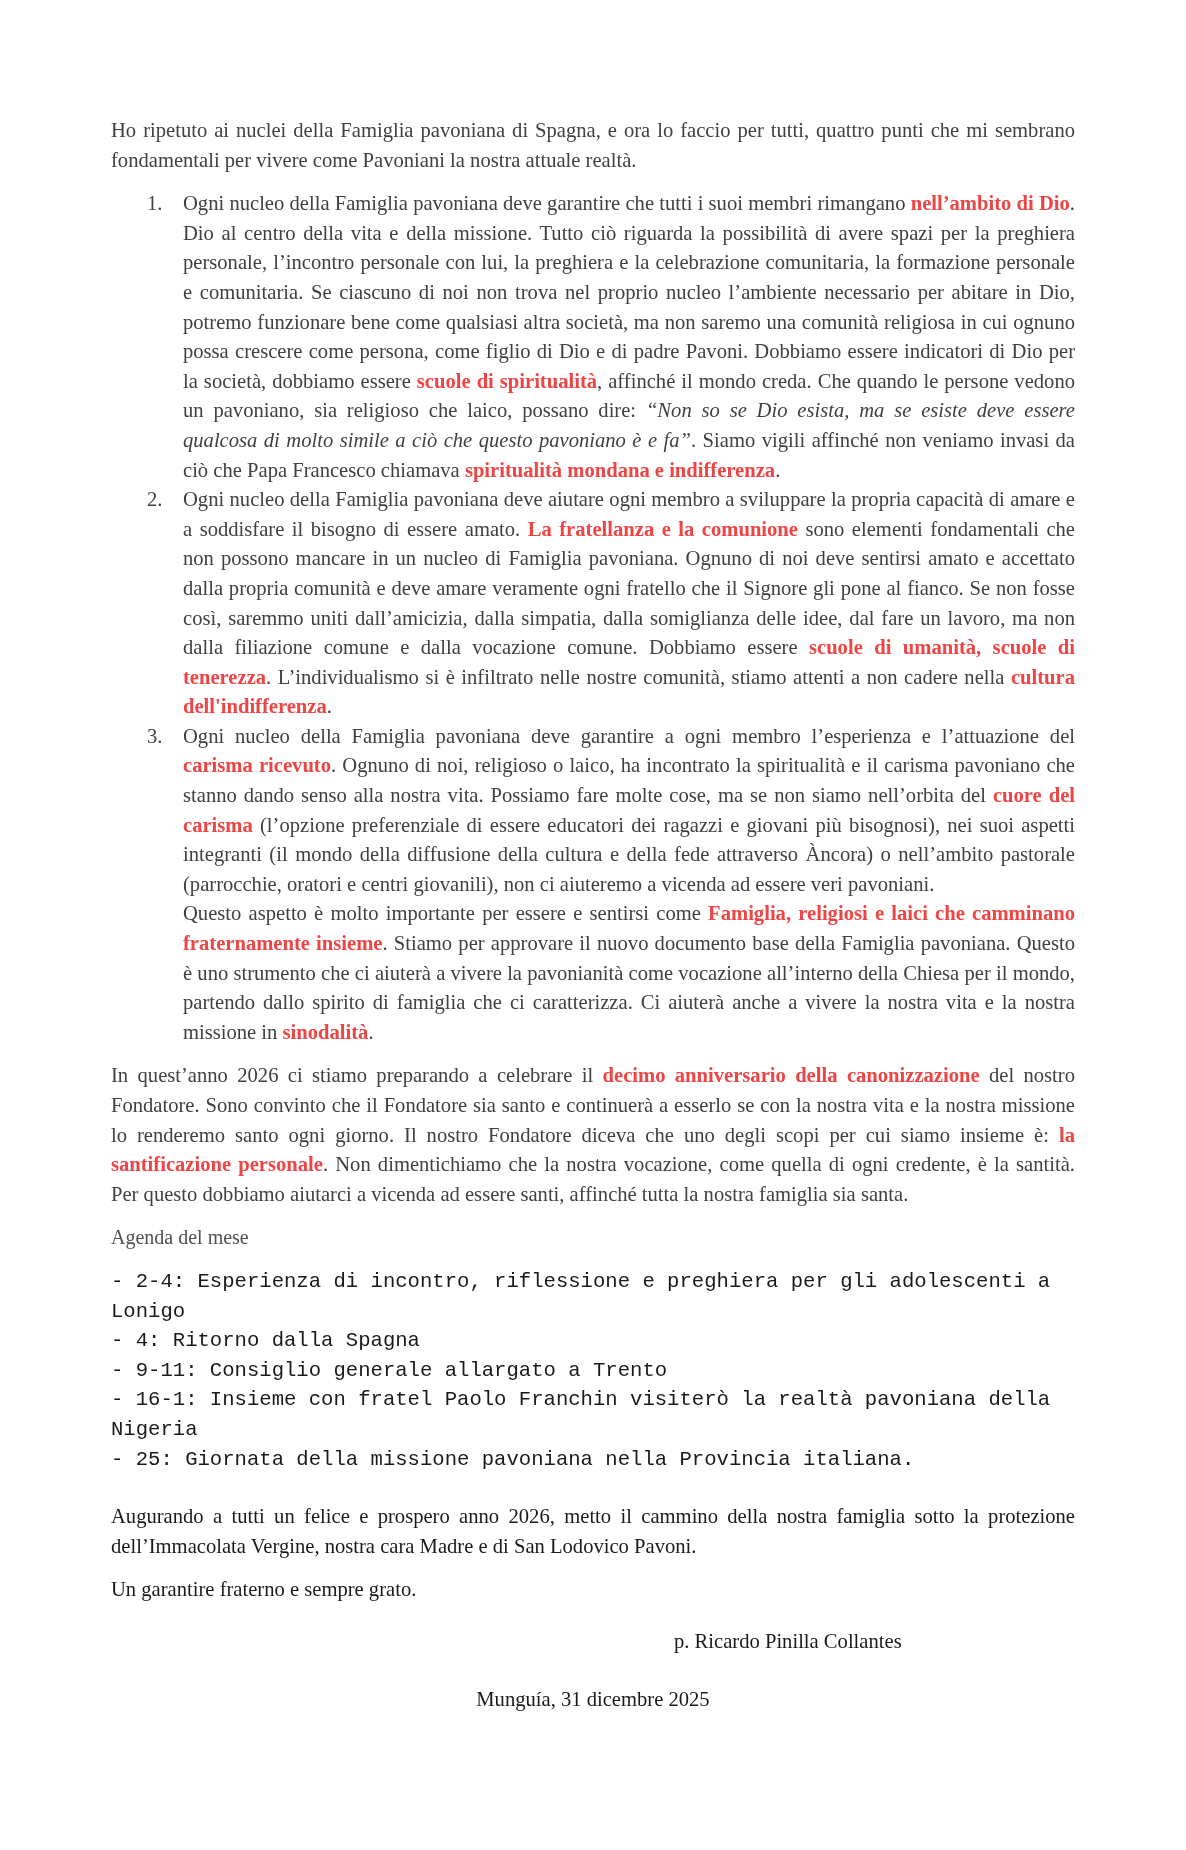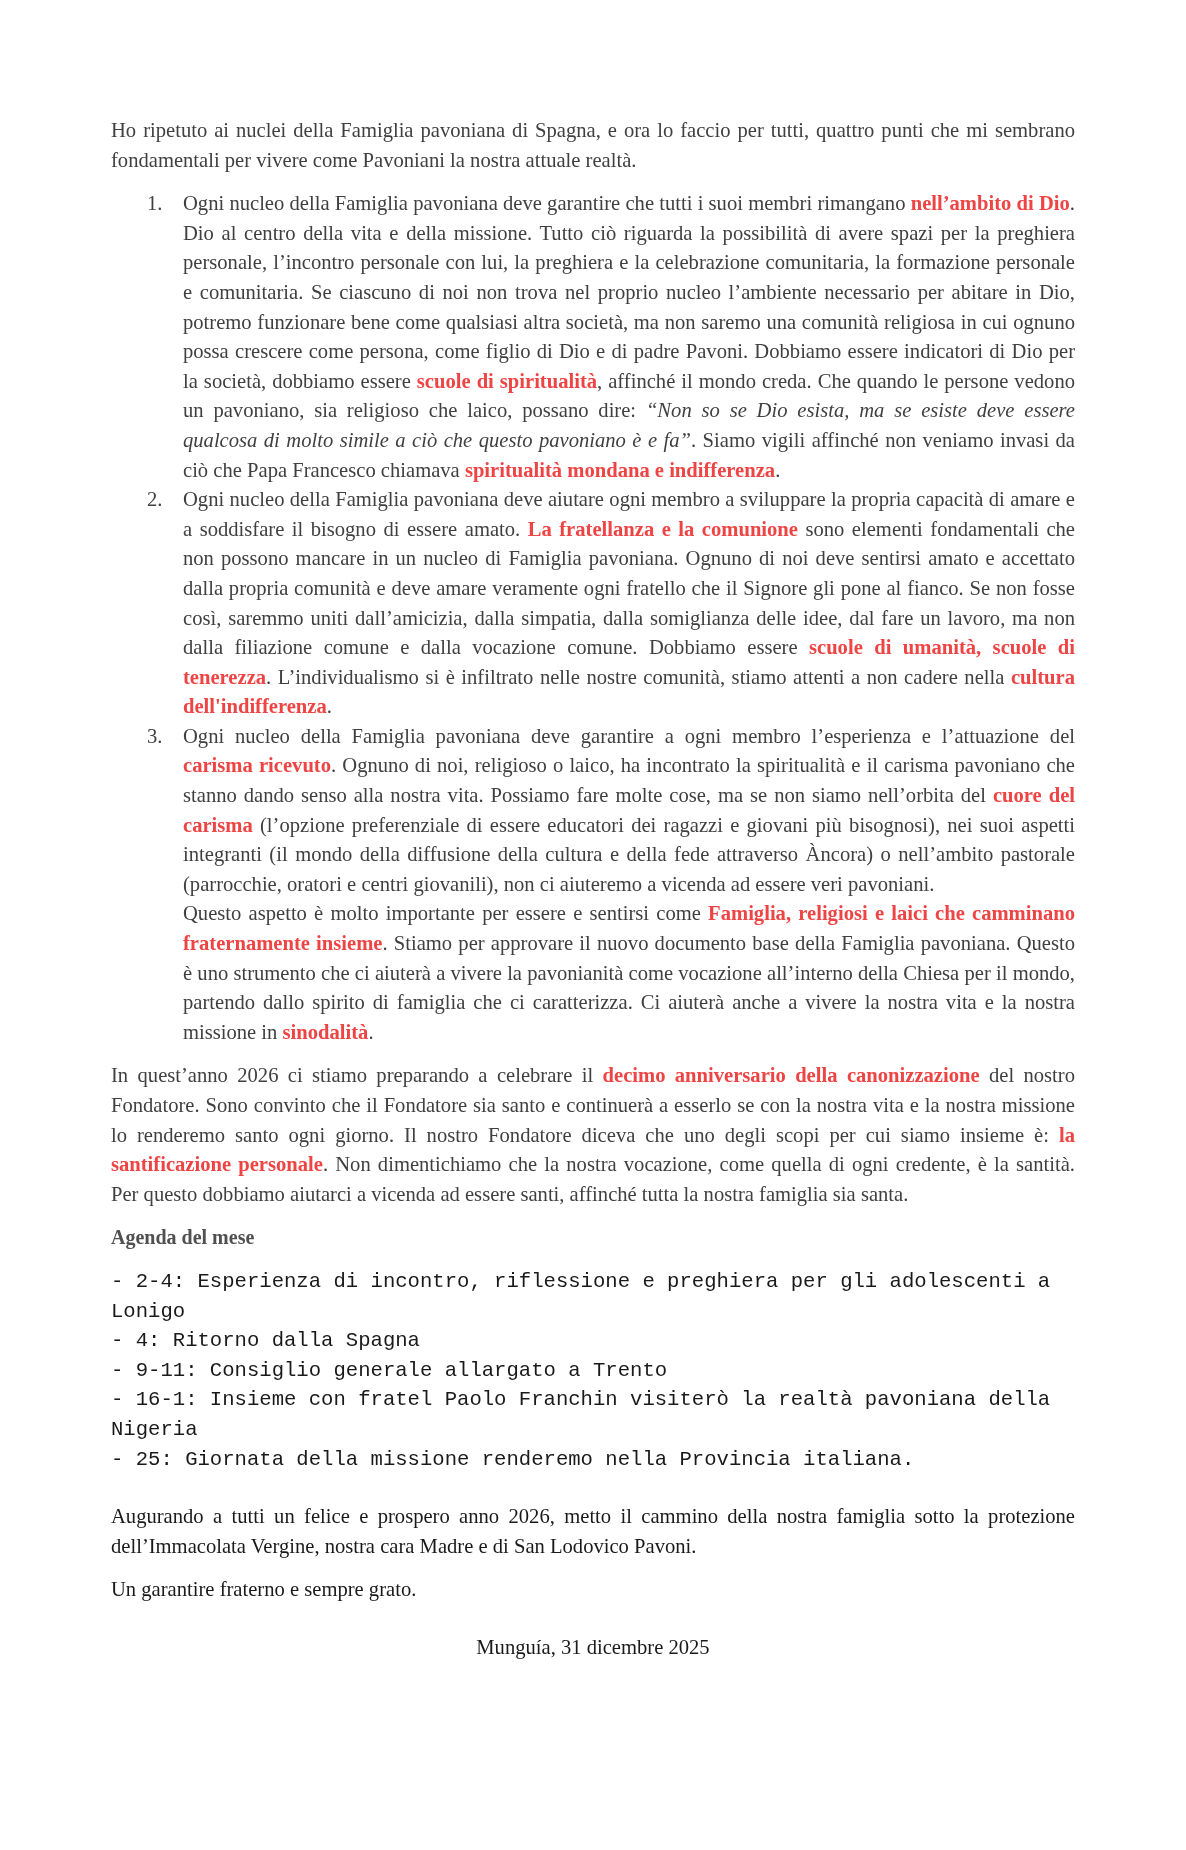--- a/index.html
+++ b/index.html
@@ -10,21 +10,21 @@
       font-size: 20.6px; line-height: 29.6px; color: #404040;
     }
     p { margin: 0; text-align: justify; }
     .intro { margin-bottom: 14px; }
     ol.points { margin: 0; padding: 0; list-style: none; }
     ol.points li { position: relative; padding-left: 72px; text-align: justify; }
     ol.points li .num { position: absolute; left: 36px; top: 0; }
     b { font-weight: bold; color: #ef4444; }
     i { font-style: italic; }
     .closing-block { margin-top: 14px; }
-    .agenda-title { margin-top: 14px; font-weight: bold; color: #505050; font-size: 20px; }
+    .agenda-title { margin-top: 14px; font-weight: normal; color: #505050; font-size: 20px; }
     .agenda { margin-top: 14px; color: #1a1a1a; text-align: left; }
     .agenda div { line-height: 29.6px; font-family: Liberation Mono, monospace; }
     .final { color: #1a1a1a; }
     .wish { margin-top: 28px; }
     .hug { margin-top: 14px; }
     .sign { margin-top: 22px; padding-left: 563px; text-align: left; }
     .date { margin-top: 28px; text-align: center; }
   </style>
 </head>
 <body>
@@ -51,20 +51,21 @@
 
   <p class="closing-block"><span>In quest’anno 2026 ci stiamo preparando a celebrare il </span><b>decimo anniversario della canonizzazione</b><span> del nostro Fondatore. Sono convinto che il Fondatore sia santo e continuerà a esserlo se con la nostra vita e la nostra missione lo renderemo santo ogni giorno. Il nostro Fondatore diceva che uno degli scopi per cui siamo insieme è: </span><b>la santificazione personale</b><span>. Non dimentichiamo che la nostra vocazione, come quella di ogni credente, è la santità. Per questo dobbiamo aiutarci a vicenda ad essere santi, affinché tutta la nostra famiglia sia santa.</span></p>
 
   <div class="agenda-title">Agenda del mese</div>
 
   <div class="agenda">
     <div>- 2-4: Esperienza di incontro, riflessione e preghiera per gli adolescenti a Lonigo</div>
     <div>- 4: Ritorno dalla Spagna</div>
     <div>- 9-11: Consiglio generale allargato a Trento</div>
     <div>- 16-1: Insieme con fratel Paolo Franchin visiterò la realtà pavoniana della Nigeria</div>
-    <div>- 25: Giornata della missione renderemo nella Provincia italiana.</div>
+    <div>- 25: Giornata della missione pavoniana nella Provincia italiana.</div>
   </div>
 
   <p class="final wish">Augurando a tutti un felice e prospero anno 2026, metto il cammino della nostra famiglia sotto la protezione dell’Immacolata Vergine, nostra cara Madre e di San Lodovico Pavoni.</p>
   <p class="final hug">Un garantire fraterno e sempre grato.</p>
+  <div class="final sign">p. Ricardo Pinilla Collantes</div>
   <div class="final date">Munguía, 31 dicembre 2025</div>
 
 </div>
 
 </body></html>

